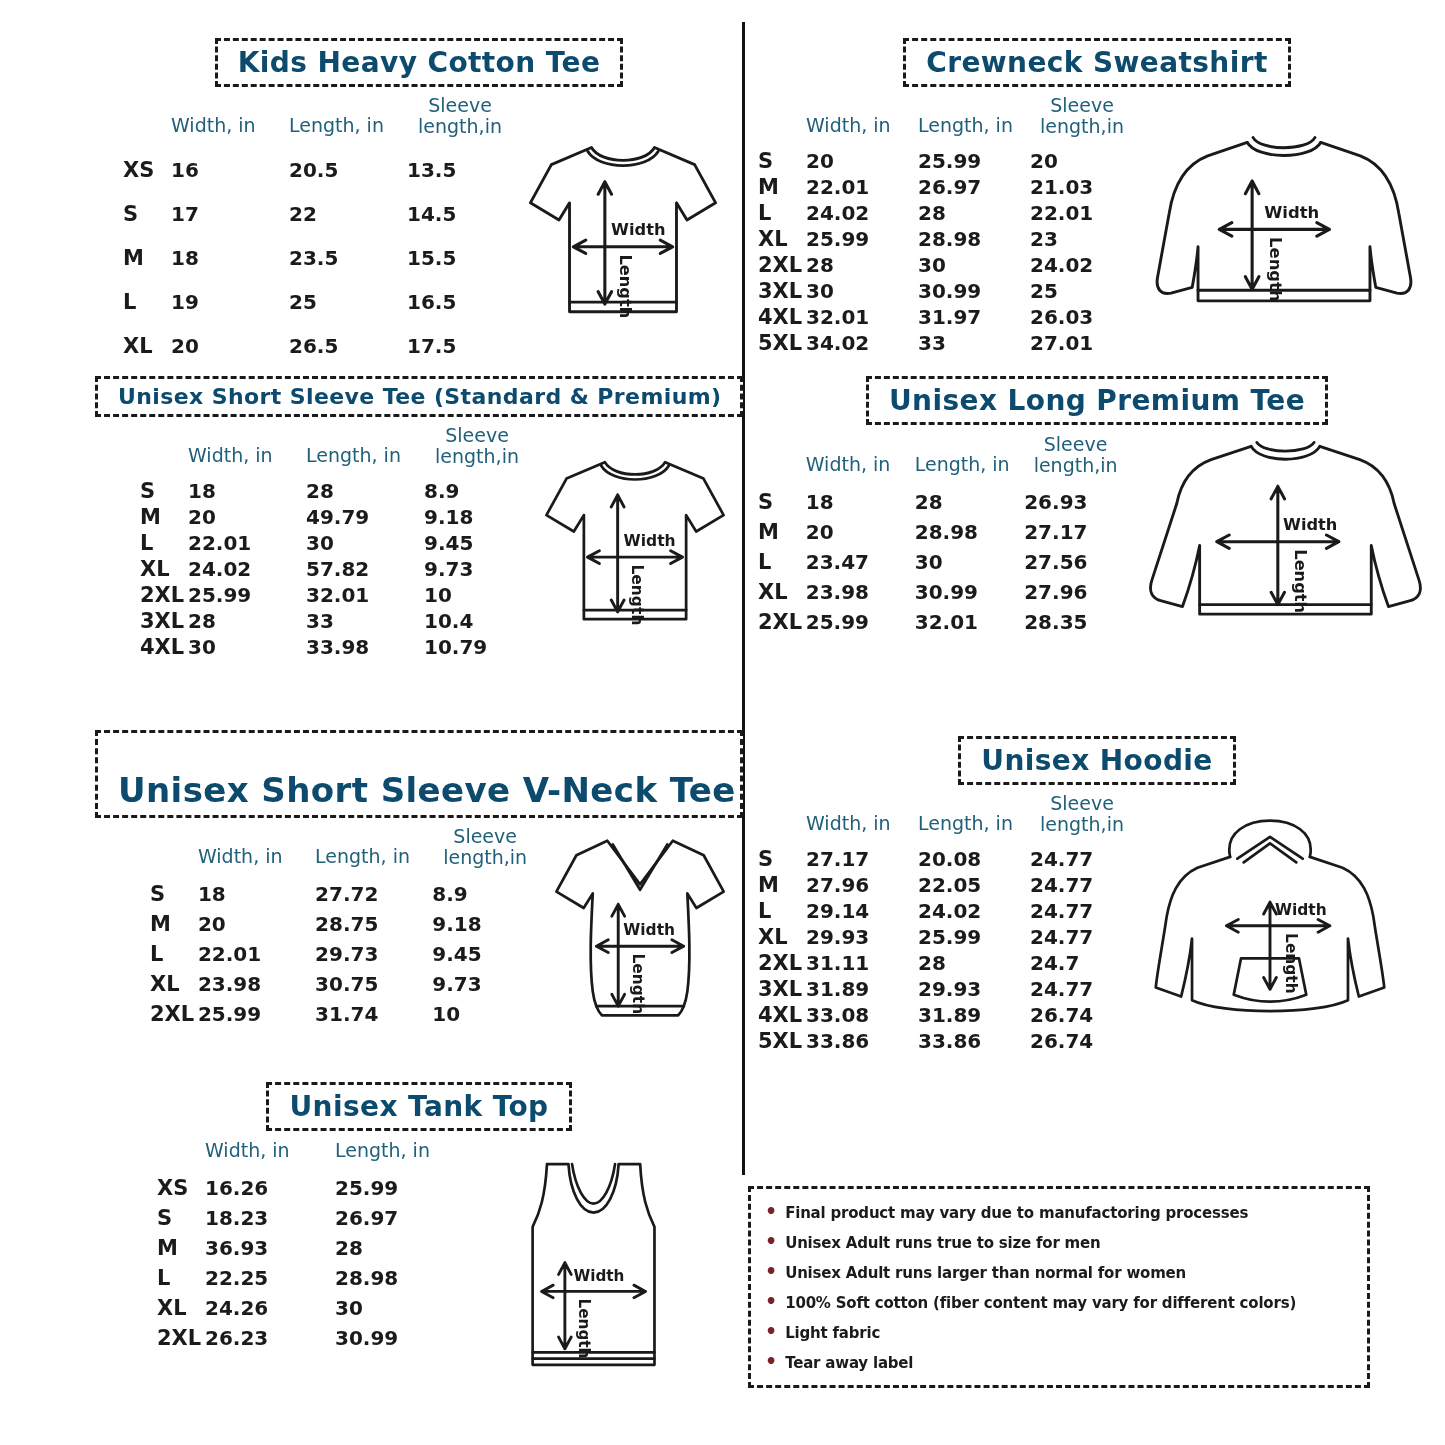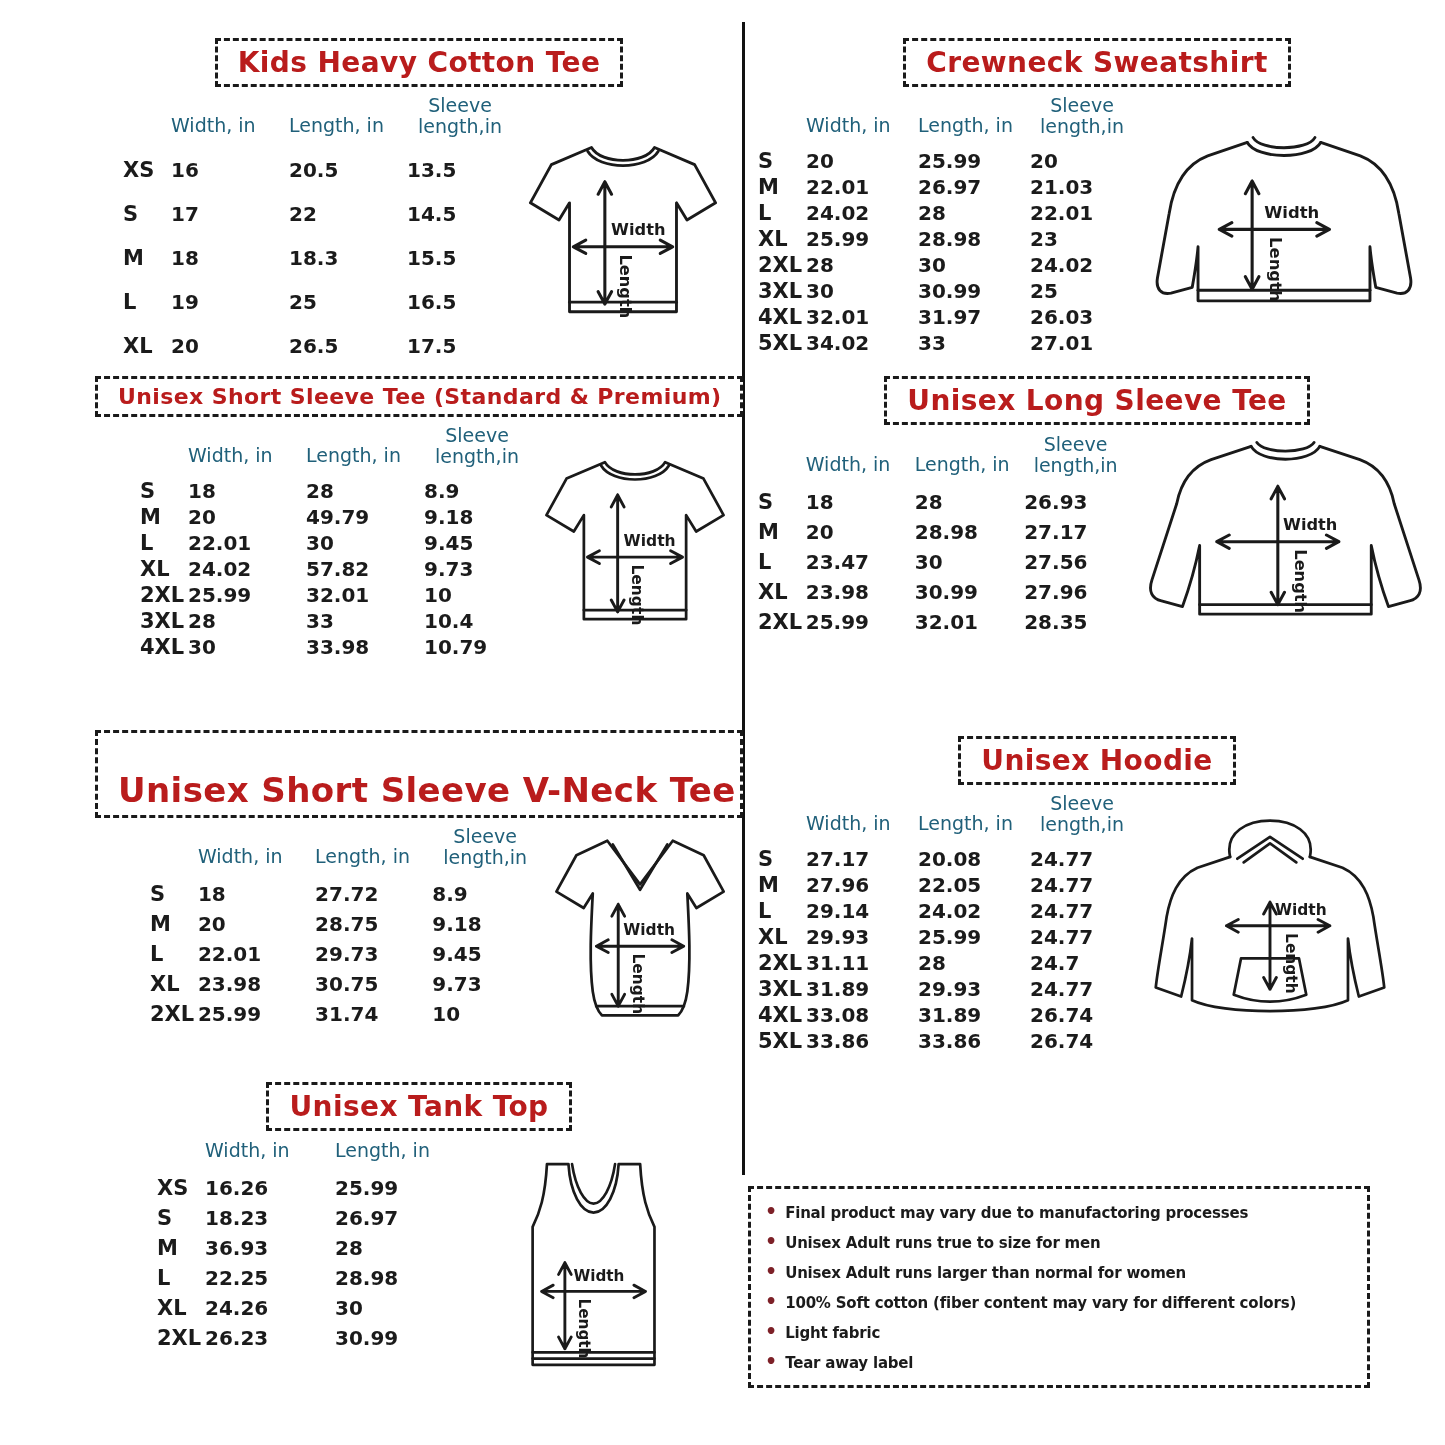--- a/index.html
+++ b/index.html
@@ -6,21 +6,21 @@
   html,body { background:#ffffff; }
   body {
     width:1445px; height:1445px; position:relative; overflow:hidden;
     font-family:"DejaVu Sans", sans-serif; font-weight:bold; color:#1b1b1b;
   }
   .panel { position:absolute; }
   .tbox {
     width:max-content; max-width:100%; margin:0 auto;
     border:3px dashed #1a1a1a; padding:5px 20px; background:#fff;
   }
-  .title { color:#b91c1c; font-size:28px; letter-spacing:.4px; white-space:nowrap; display:block; }
+  .title { color:#0c4a6e; font-size:28px; letter-spacing:.4px; white-space:nowrap; display:block; }
   .small .title { font-size:22px; }
   .content { display:flex; align-items:center; margin-top:8px; }
   table { border-collapse:collapse; }
   th {
     color:#20607a; font-size:19px; text-align:left; vertical-align:bottom;
     padding:0 0 12px 0; font-weight:normal;
   }
   th.c-sleeve { text-align:center; line-height:1.08; }
   td { font-size:20px; text-align:left; font-weight:bold; }
   td.size { font-size:21px; }
@@ -69,21 +69,21 @@
         </tr>
           <tr>
           <td class="size">S</td>
           <td>17</td>
           <td>22</td>
           <td>14.5</td>
         </tr>
           <tr>
           <td class="size">M</td>
           <td>18</td>
-          <td>18.3</td>
+          <td>23.5</td>
           <td>15.5</td>
         </tr>
           <tr>
           <td class="size">L</td>
           <td>19</td>
           <td>25</td>
           <td>16.5</td>
         </tr>
           <tr>
           <td class="size">XL</td>
@@ -249,21 +249,21 @@
       <path class="arrow" d="M96,48 V176 M96,48 l-7,13 M96,48 l7,13 M96,176 l-7,-13 M96,176 l7,-13"></path>
       <path class="arrow" d="M63,116 H167 M63,116 l13,-7 M63,116 l13,7 M167,116 l-13,-7 M167,116 l-13,7"></path>
       <text x="131" y="104" text-anchor="middle">Width</text>
       <text transform="translate(112,124) rotate(90)">Length</text>
     </svg>
   </div>
 </div>
 
 <div class="panel" style="left:752px; top:376px; width:690px;">
   <div class="tbox">
-    <span class="title">Unisex Long Sleeve Tee</span>
+    <span class="title">Unisex Long Premium Tee</span>
   </div>
   <div class="content">
     <table class="mid wide" style="margin-left:6px;">
       <thead>
         <tr>
           <th class="c-size"></th>
           <th class="c-val">Width, in</th>
           <th class="c-val">Length, in</th>
           <th class="c-sleeve">Sleeve length,in</th>
         </tr>

